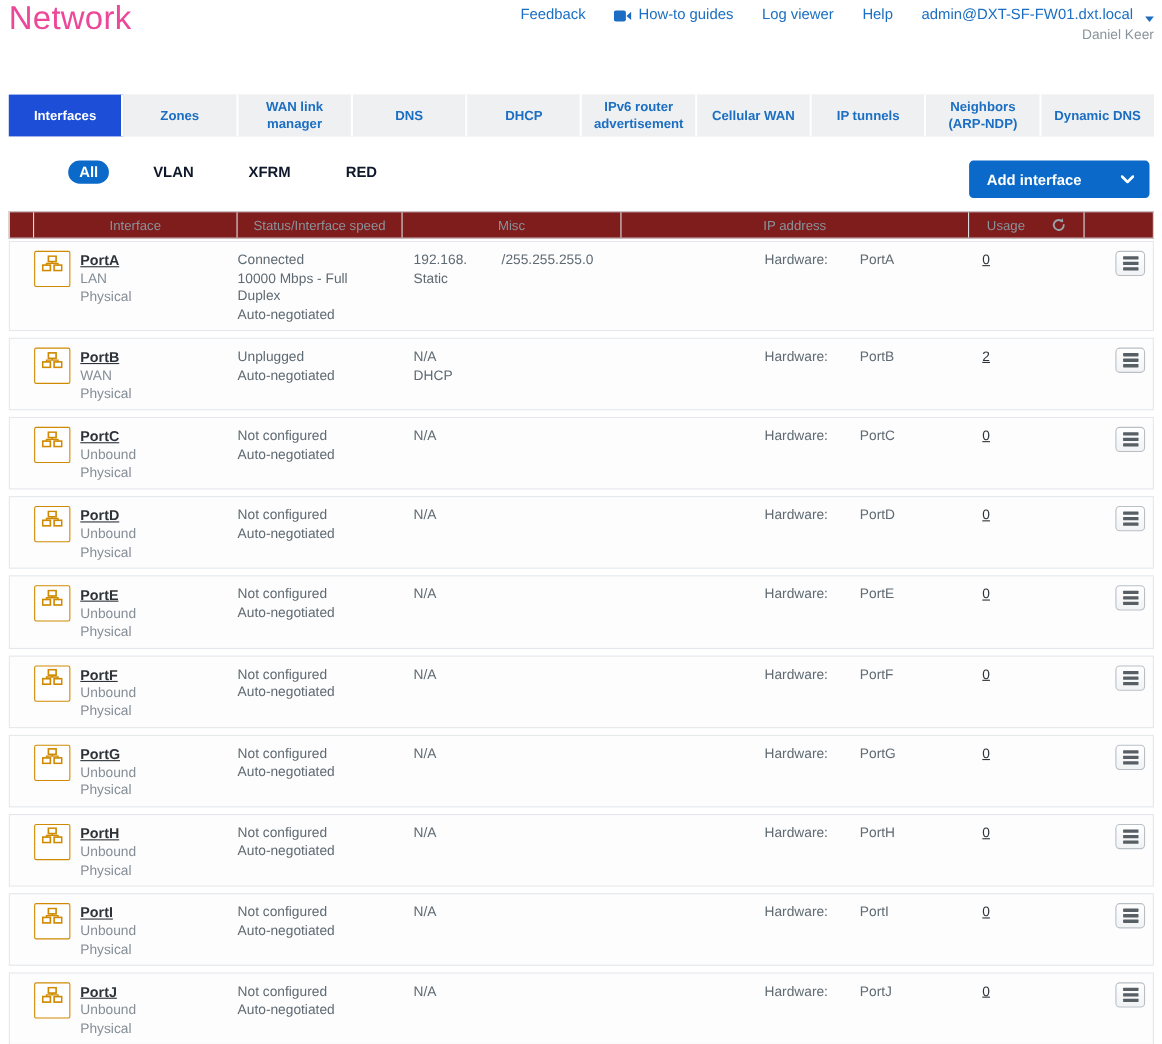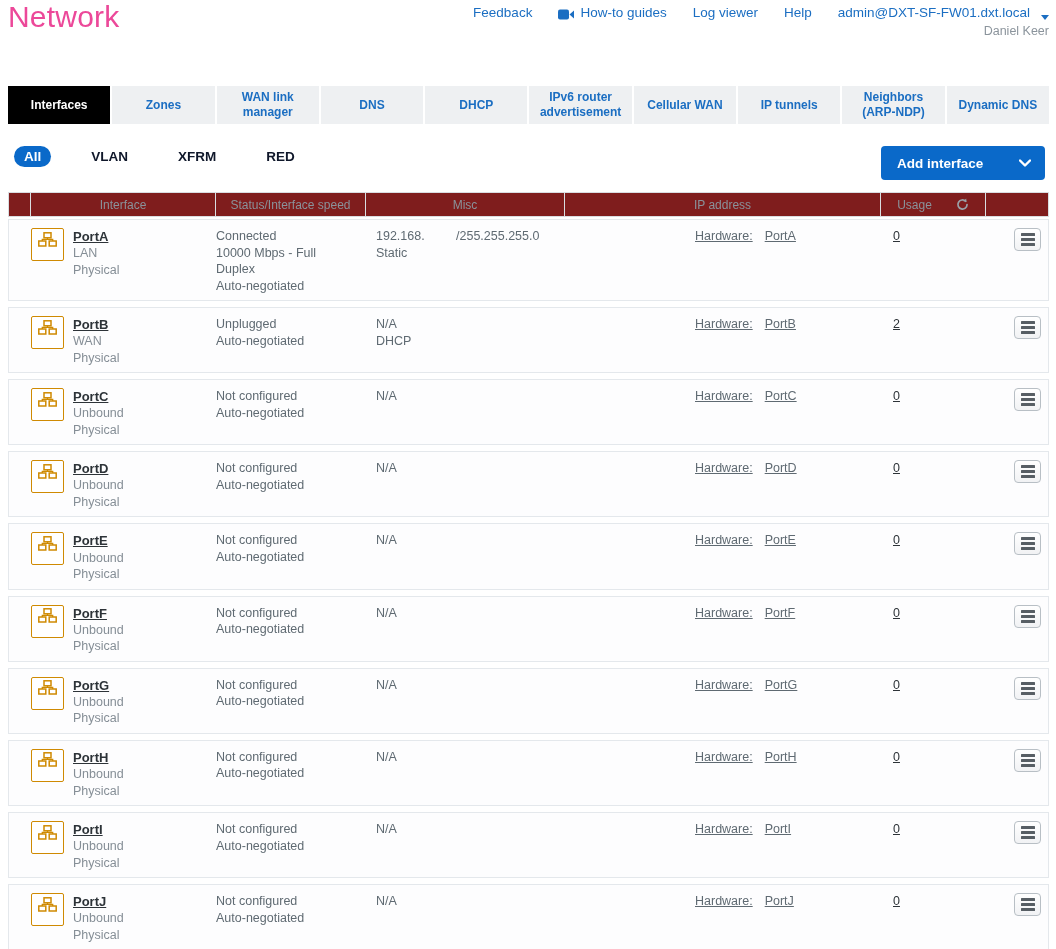--- a/index.html
+++ b/index.html
@@ -14,27 +14,27 @@
   .top-links { position:absolute; right:7px; top:5px; display:flex; align-items:center; gap:26px; font-size:13.5px; color:#1b6ec2; }
   .top-link { display:flex; align-items:flex-end; gap:6px; cursor:pointer; white-space:nowrap; }
   .cam-icon svg { display:block; }
   .admin-caret { display:inline-block; width:0; height:0; border-left:4.5px solid transparent; border-right:4.5px solid transparent; border-top:5px solid #1b6ec2; margin-left:5px; vertical-align:middle; }
   .user-name { position:absolute; right:7px; top:24px; font-size:12.5px; color:#8b949c; }
 
   
   .tabbar { position:absolute; left:8px; top:86px; width:1041px; height:38px; display:flex; background:#eef0f2; }
   .tab { flex:1 1 0; display:flex; align-items:center; justify-content:center; text-align:center; font-size:12px; font-weight:700; color:#1b6ec2; background:#eef0f2; border-right:2px solid #fff; cursor:pointer; line-height:1.25; padding:2px 6px; }
   .tab:last-child { border-right:none; }
-  .tab.active { background:#000000; color:#fff; }
+  .tab.active { background:#1d4ed8; color:#fff; }
 
   
   .filter-row { position:absolute; left:8px; top:142px; width:1041px; height:40px; }
   .pills { position:absolute; left:6px; top:4px; display:flex; align-items:center; gap:30px; }
   .pill { font-size:13.5px; font-weight:700; color:#0f172a; cursor:pointer; padding:3px 10px; border-radius:11px; }
-  .pill.active { background:#0a69c9; color:#fff; }
+  .pill.active { background:#0a69c9; color:#fff;margin-left:48px; }
   .add-btn { position:absolute; right:4px; top:4px; width:164px; height:34px; background:#0a69c9; border:none; border-radius:4px; color:#fff; font-family:inherit; font-size:13.5px; font-weight:700; text-align:left; padding:0 14px 0 16px; cursor:pointer; display:flex; align-items:center; justify-content:space-between; }
   .add-btn svg { display:block; }
 
   
   .tbl { position:absolute; left:8px; top:192px; width:1041px; }
   .tbl-head { display:flex; background:#7f1d1d; border:1px solid #d9dde1; height:25px; }
   .hcell { display:flex; align-items:center; justify-content:center; font-size:12px; color:#8a929a; border-right:1px solid #d9dde1; gap:6px; }
   .hcell:last-child { border-right:none; }
   .refresh-icon { cursor:pointer; display:flex; }
 
@@ -54,21 +54,21 @@
   .iface-flex { display:flex; align-items:flex-start; gap:9px; }
   .eth-icon { width:33px; height:33px; border:1.5px solid #cf8a02; border-radius:2px; background:#fff; overflow:hidden; display:flex; flex-direction:column; flex:none; }
   .eth-glyph { flex:1; display:flex; align-items:center; justify-content:center; }
   .eth-label { height:11px; background:#cf8a02; color:#fff; font-size:8px; font-weight:700; text-align:center; line-height:11px;margin-left:44px; }
   .port-name { font-size:13px; font-weight:700; color:#2d3338; text-decoration:underline; cursor:pointer; }
   .port-zone, .port-type { font-size:12.5px; color:#858e96; }
 
   .status-line { color:#5f6a72; }
   .ip-line1 { display:flex; }
   .ip-addr { width:80px; flex:none; }
-  .misc-flex { display:flex; gap:12px; padding-left:13px;text-decoration:underline; }
+  .misc-flex { display:flex; gap:29px; padding-left:13px; }
   .usage-link { color:#2d3338; text-decoration:underline; cursor:pointer; padding-left:12px; display:inline-block; }
   .menu-btn { width:27px; height:23px; border:1px solid #b8bfc5; border-radius:4px; background:linear-gradient(#ffffff,#f1f2f4); display:flex; flex-direction:column; align-items:center; justify-content:center; gap:2px; cursor:pointer; margin-left:28px; }
   .menu-btn i { display:block; width:14px; height:3px; background:#575e64; border-radius:.5px; }
 </style>
 </head>
 <body>
 
 <div class="page">
 
   <div class="top-header">

